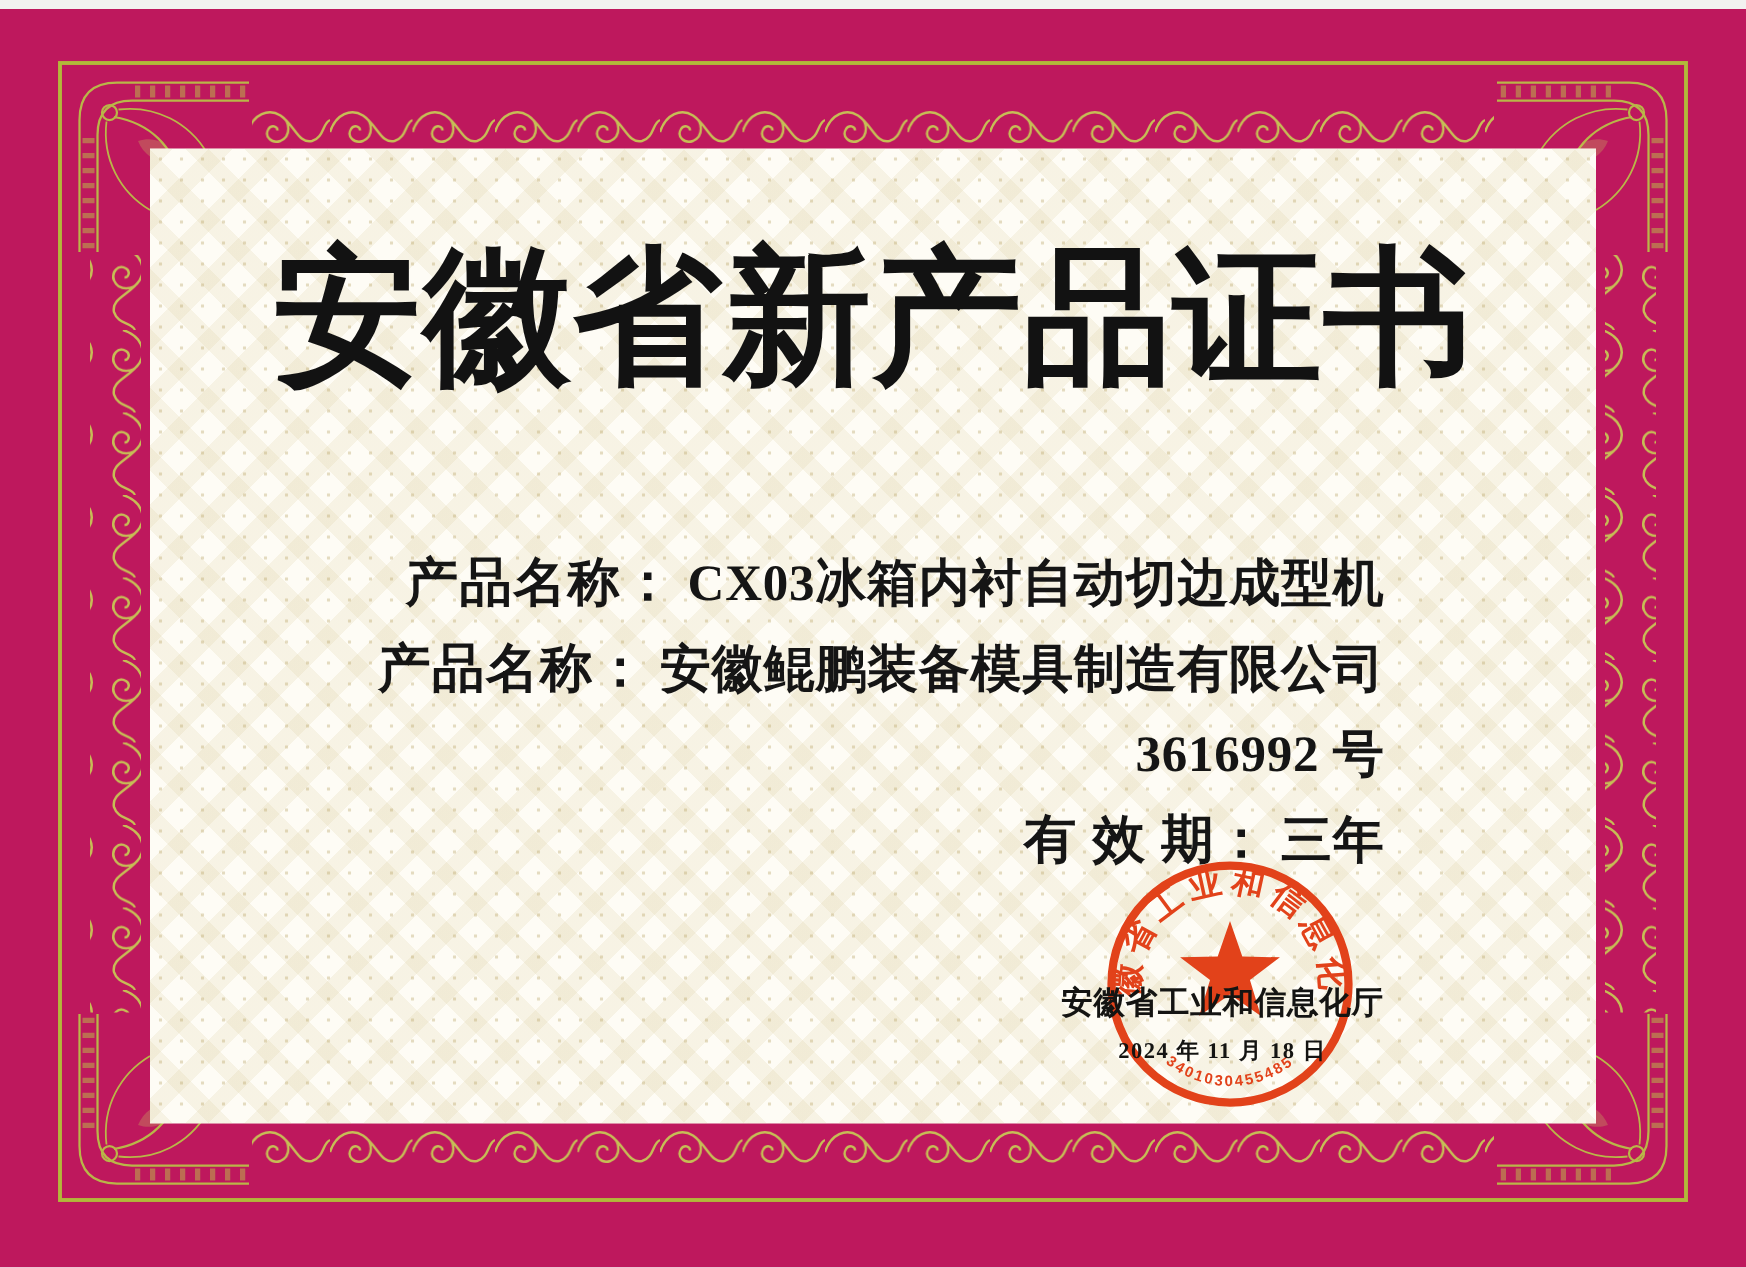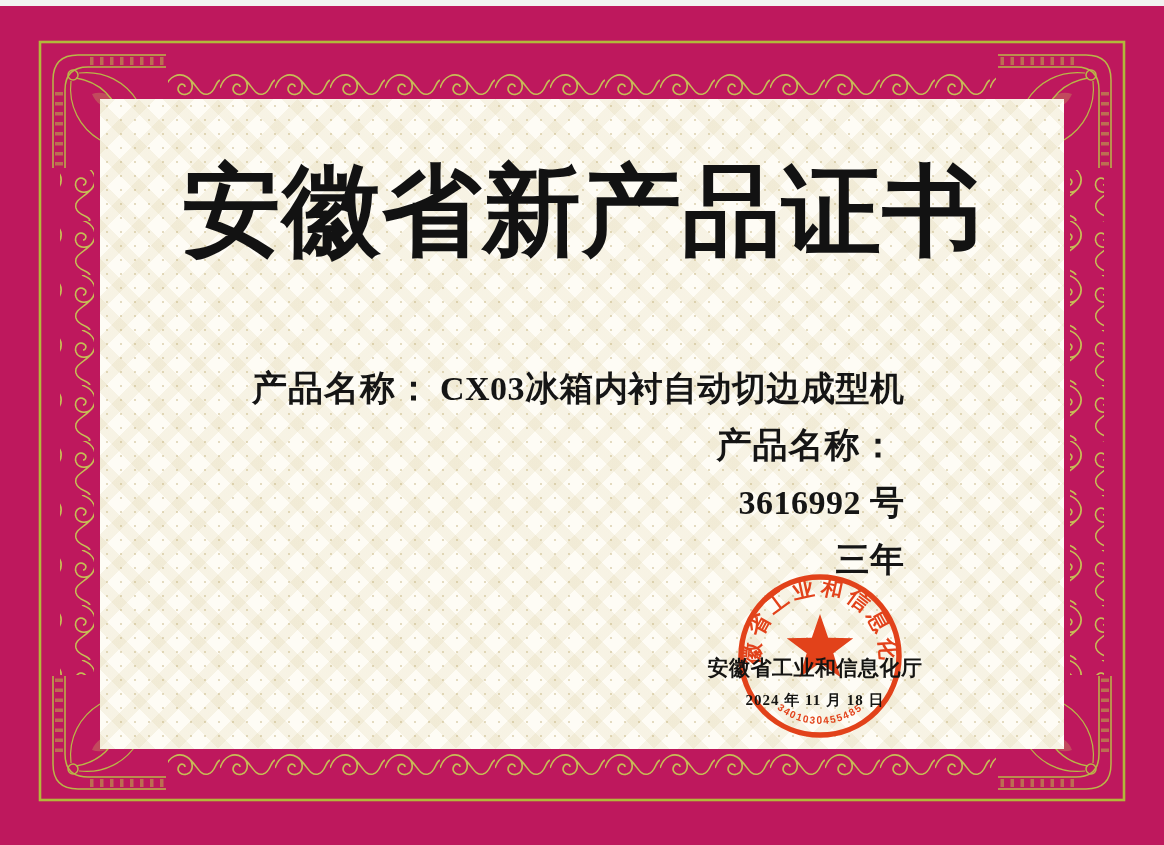--- a/index.html
+++ b/index.html
@@ -91,25 +91,27 @@
 
   <h1 class="title">安徽省新产品证书</h1>
 
   <div class="fields">
     <div class="row">
       <span class="flabel">产品名称：</span>
       <span class="fvalue">CX03冰箱内衬自动切边成型机</span>
     </div>
     <div class="row">
       <span class="flabel">产品名称：</span>
+      <span class="fvalue">安徽鲲鹏装备模具制造有限公司</span>
     </div>
     <div class="row">
       <span class="fvalue">3616992 号</span>
     </div>
     <div class="row">
+      <span class="flabel">有 效 期：</span>
       <span class="fvalue">三年</span>
     </div>
   </div>
 
   <svg class="seal-svg" width="186" height="186" viewBox="0 0 186 186" aria-hidden="true">
     <defs>
       <path id="ringTextPath" d="M 35.7 113.9 A 61 61 0 1 1 150.3 113.9" fill="none"></path>
       <path id="serialPath" d="M 34.1 127 A 68 68 0 0 0 151.9 127" fill="none"></path>
     </defs>
     <circle cx="93" cy="93" r="79" fill="none" stroke="#e2421a" stroke-width="5.5"></circle>

